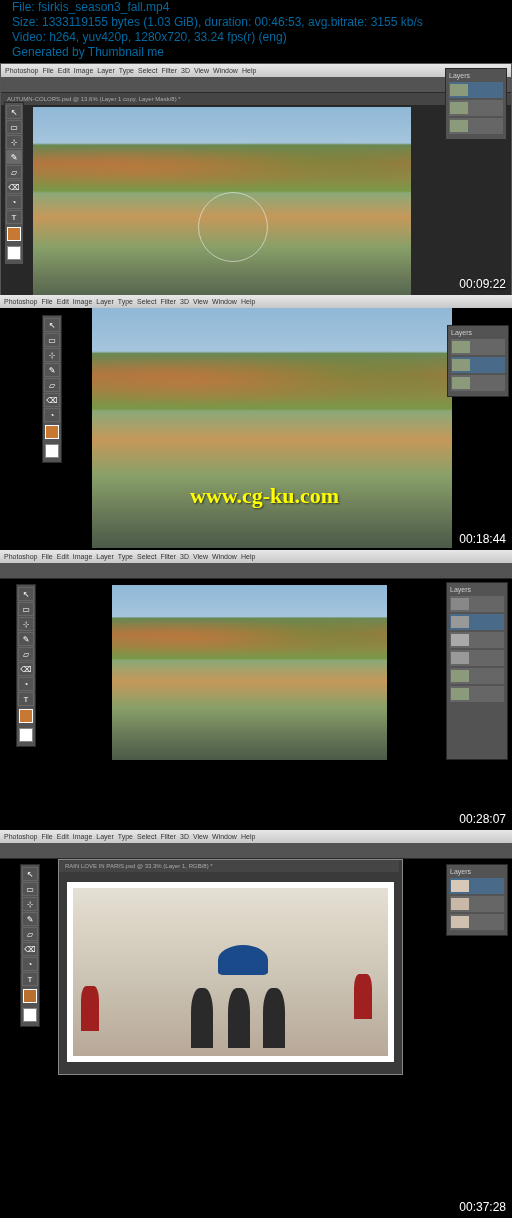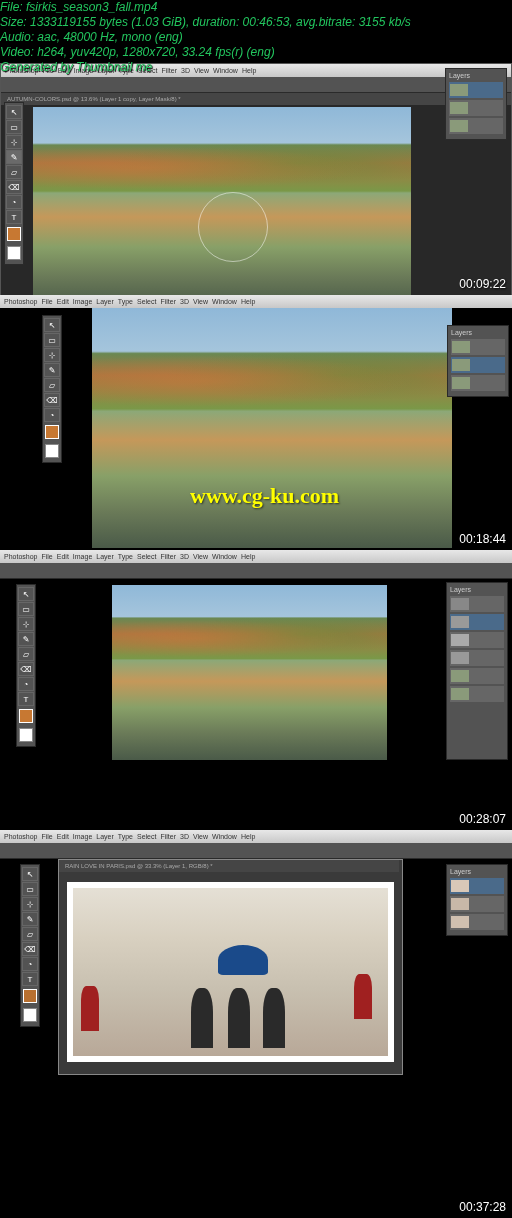--- a/index.html
+++ b/index.html
@@ -7,27 +7,26 @@
       width: 512px; 
       background: #000; 
       font-family: Arial, sans-serif;
       color: #fff;
       position: relative;
     }
     
     .overlay-text {
       position: absolute;
       top: 0;
-      left: 0;
+      left: 12px;
       z-index: 100;
       font-size: 12px;
       line-height: 15px;
-      color: #22c55e;
+      color: #0369a1;
       text-shadow: 1px 1px 1px #000;
-      font-style: italic;
     }
     .overlay-text div { white-space: nowrap; }
     
     .screenshot {
       position: relative;
       width: 512px;
       background: #000;
     }
     
     .timestamp {
@@ -251,21 +250,20 @@
     .s4 .street-image { position: absolute; left: 6px; top: 6px; right: 6px; bottom: 6px; }
     .s4 .tool-palette { left: 20px; top: 34px; }
     .s4 .layers-panel { right: 4px; top: 34px; }
   </style>
 </head>
 <body>
 
 <div class="overlay-text">
   <div>File: fsirkis_season3_fall.mp4</div>
   <div>Size: 1333119155 bytes (1.03 GiB), duration: 00:46:53, avg.bitrate: 3155 kb/s</div>
-  <div>Audio: aac, 48000 Hz, mono (eng)</div>
   <div>Video: h264, yuv420p, 1280x720, 33.24 fps(r) (eng)</div>
   <div>Generated by Thumbnail me</div>
 </div>
 
 <div class="screenshot s1">
   <div class="ps-window">
     <div class="menubar">
       <span>Photoshop</span>
       <span>File</span>
       <span>Edit</span>

